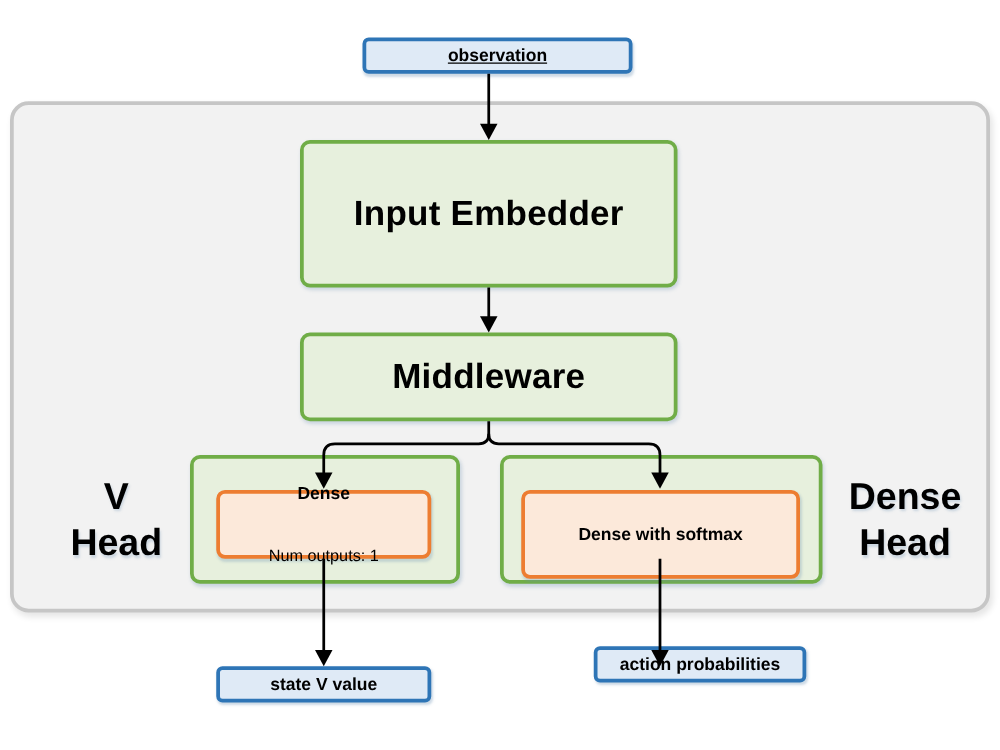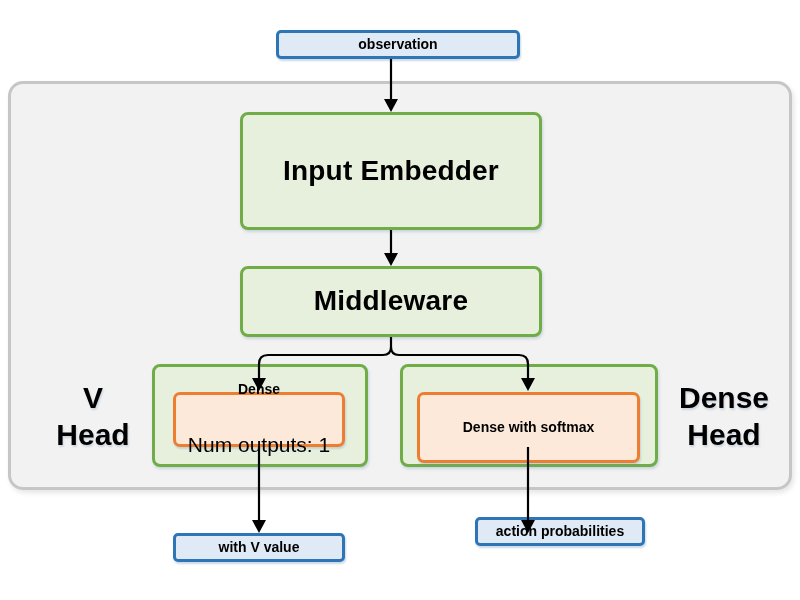--- a/index.html
+++ b/index.html
@@ -26,38 +26,38 @@
     background:#e7f0dd; border:3px solid #70ad47; border-radius:8px;
     box-shadow:1px 2px 3px rgba(110,145,180,0.30);
   }
   .big-text { font-weight:bold; font-size:28px; letter-spacing:0.2px; }
   .orange {
     background:#fce9da; border:3px solid #ed7d31; border-radius:7px;
     box-shadow:1px 2px 2px rgba(110,145,180,0.30);
     gap:35px;
   }
   .dense-title { font-weight:bold; font-size:14px; }
-  .dense-sub   { font-size:21px; margin-top:1px; }
+  .dense-sub   { font-size:13px; margin-top:1px; }
   .head-label {
     position:absolute; text-align:center; font-weight:bold;
     font-size:30px; line-height:37px;
     text-shadow:1px 2px 2px rgba(130,160,190,0.35);
   }
   .arrows { position:absolute; left:0; top:0; pointer-events:none; }
   .arrows line, .arrows path { stroke:#000; stroke-width:2.2; fill:none; }
   .arrows polygon { fill:#000; stroke:none; }
 </style>
 </head>
 <body>
 
 <div class="canvas">
 
   <div class="container"></div>
 
-  <div class="node blue" style="left:276px; top:30px; width:244px; height:29px;">observation</div>
+  <div class="node blue" style="left:290px; top:30px; width:216px; height:29px;text-decoration:underline;">observation</div>
 
   <div class="node green big-text" style="left:240px; top:266px; width:302px; height:71px;">Middleware</div>
 
   <div class="node green big-text" style="left:240px; top:112px; width:302px; height:118px;">Input Embedder</div>
 
   <div class="head-label" style="left:38px; top:379px; width:110px;">
     <div>V</div>
     <div>Head</div>
   </div>
 
@@ -72,21 +72,21 @@
 
   <div class="node orange" style="left:417px; top:392px; width:223px; height:71px;">
     <div class="dense-title">Dense with softmax</div>
   </div>
 
   <div class="head-label" style="left:660px; top:379px; width:128px;">
     <div>Dense</div>
     <div>Head</div>
   </div>
 
-  <div class="node blue" style="left:173px; top:533px; width:172px; height:29px;">with V value</div>
+  <div class="node blue" style="left:173px; top:533px; width:172px; height:29px;">state V value</div>
 
   <div class="node blue" style="left:443px; top:517px; width:170px; height:29px;margin-left:32px;">action probabilities</div>
 
   <svg class="arrows" width="800" height="600" viewBox="0 0 800 600">
     <g>
       <line x1="391" y1="59" x2="391" y2="100"></line>
       <polygon points="384,99 398,99 391,112"></polygon>
     </g>
     <g>
       <line x1="391" y1="230" x2="391" y2="254"></line>

